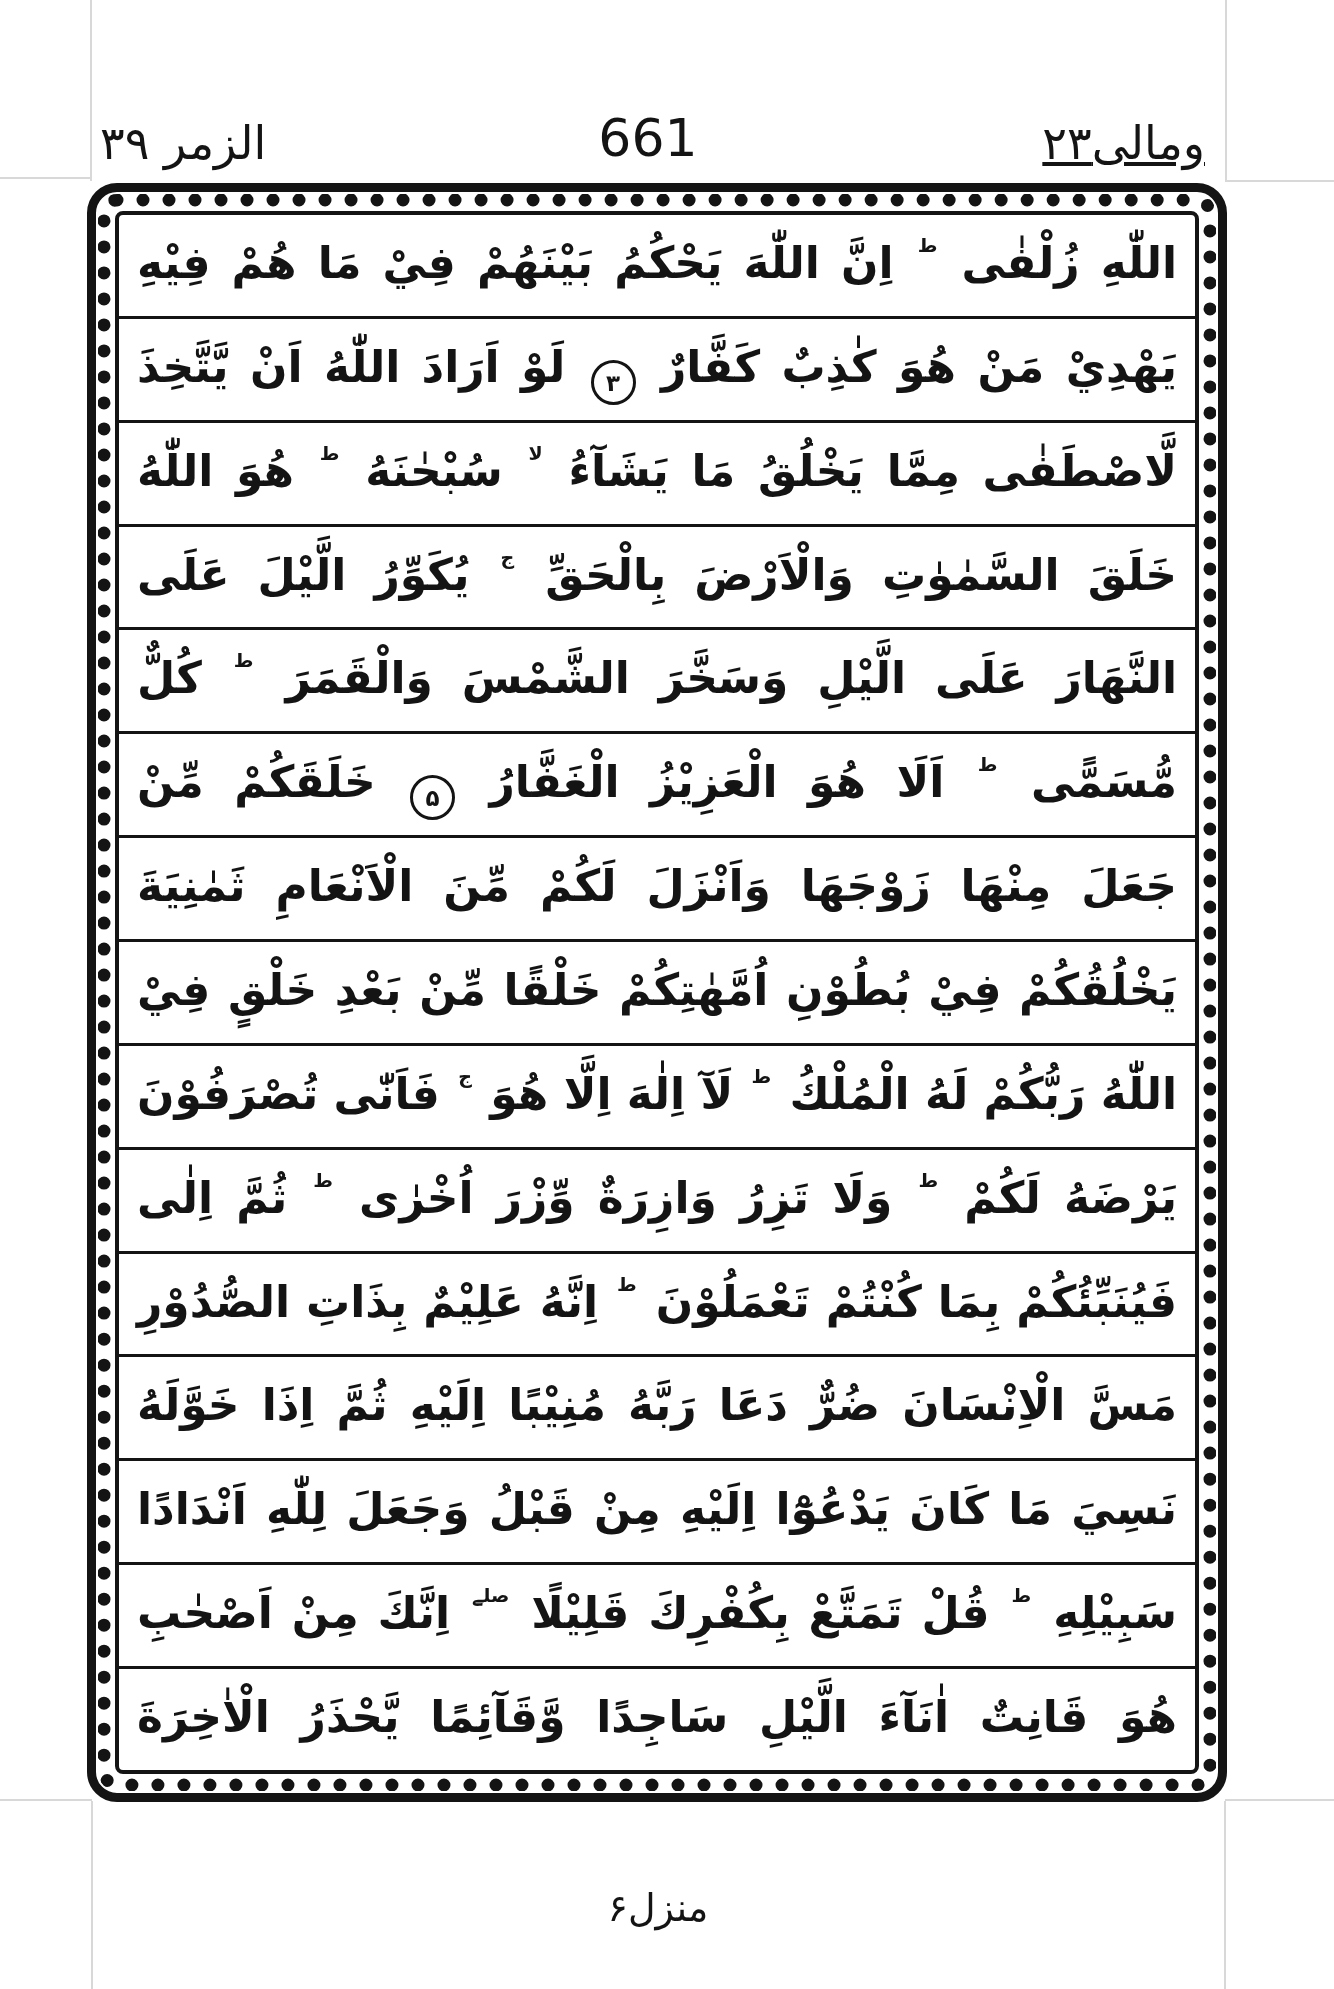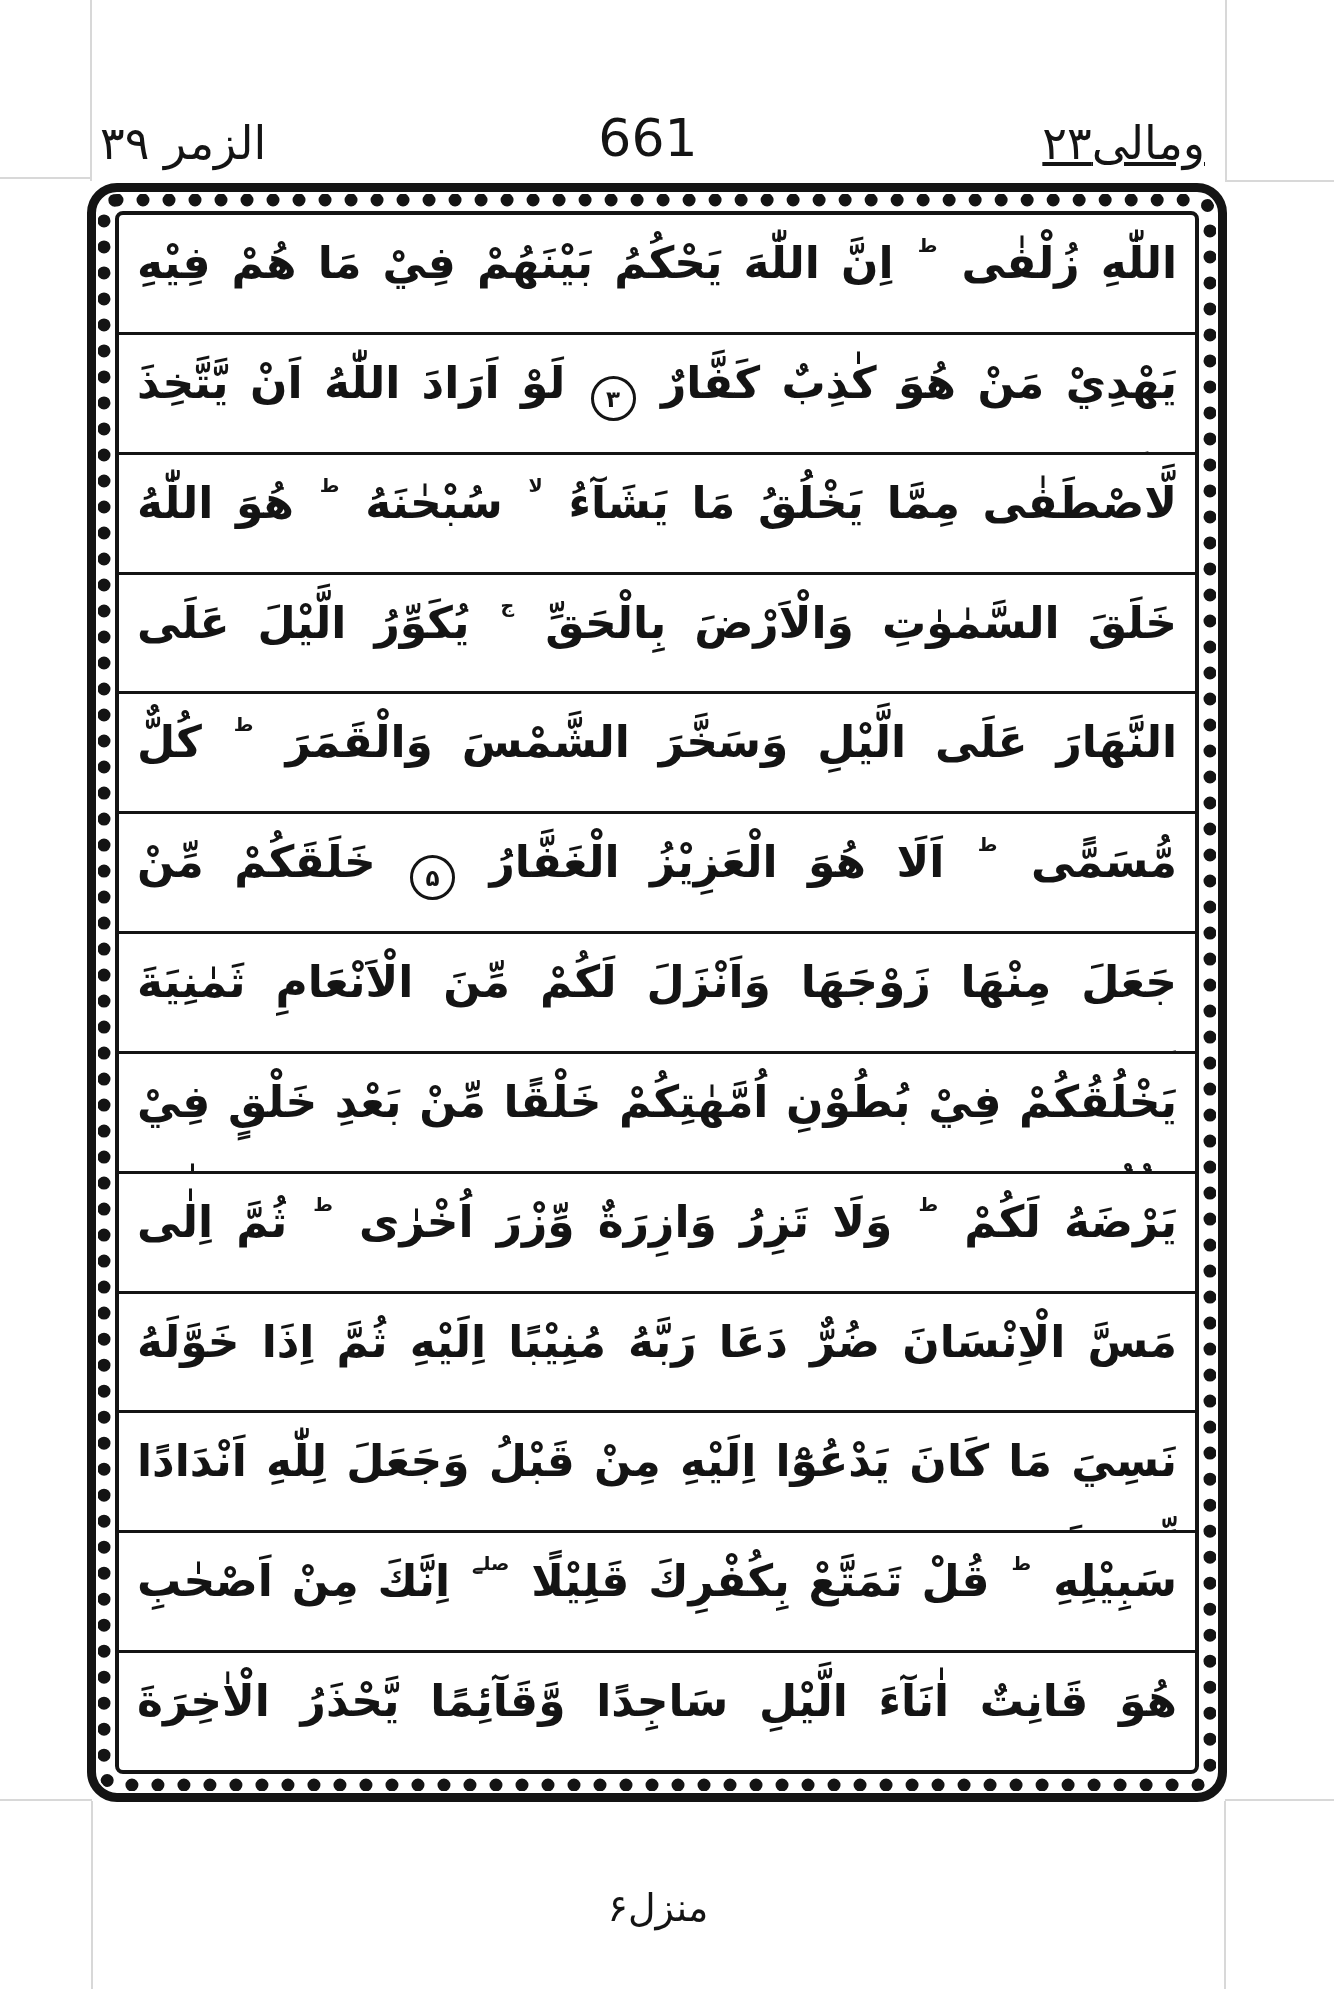--- a/index.html
+++ b/index.html
@@ -77,21 +77,23 @@
     <div class="band">
       <div class="inner">
         <div class="row"><span class="seg-text">اللّٰهِ زُلْفٰى</span> <span class="seg-pause">ط</span> <span class="seg-text">اِنَّ اللّٰهَ يَحْكُمُ بَيْنَهُمْ فِيْ مَا هُمْ فِيْهِ يَخْتَلِفُوْنَ</span>  </div>
         <div class="row"><span class="seg-text">يَهْدِيْ مَنْ هُوَ كٰذِبٌ كَفَّارٌ</span> <span class="seg-ayah">۳</span> <span class="seg-text">لَوْ اَرَادَ اللّٰهُ اَنْ يَّتَّخِذَ وَلَدًا</span></div>
         <div class="row"><span class="seg-text">لَّاصْطَفٰى مِمَّا يَخْلُقُ مَا يَشَآءُ</span> <span class="seg-pause">لا</span> <span class="seg-text">سُبْحٰنَهُ</span> <span class="seg-pause">ط</span> <span class="seg-text">هُوَ اللّٰهُ الْوَاحِدُ الْقَهَّارُ</span> </div>
         <div class="row"><span class="seg-text">خَلَقَ السَّمٰوٰتِ وَالْاَرْضَ بِالْحَقِّ</span> <span class="seg-pause">ج</span> <span class="seg-text">يُكَوِّرُ الَّيْلَ عَلَى النَّهَارِ وَيُكَوِّرُ</span></div>
         <div class="row"><span class="seg-text">النَّهَارَ عَلَى الَّيْلِ وَسَخَّرَ الشَّمْسَ وَالْقَمَرَ</span> <span class="seg-pause">ط</span> <span class="seg-text">كُلٌّ يَّجْرِيْ لِاَجَلٍ</span></div>
         <div class="row"><span class="seg-text">مُّسَمًّى</span> <span class="seg-pause">ط</span> <span class="seg-text">اَلَا هُوَ الْعَزِيْزُ الْغَفَّارُ</span> <span class="seg-ayah">۵</span> <span class="seg-text">خَلَقَكُمْ مِّنْ نَّفْسٍ وَّاحِدَةٍ ثُمَّ</span></div>
         <div class="row"><span class="seg-text">جَعَلَ مِنْهَا زَوْجَهَا وَاَنْزَلَ لَكُمْ مِّنَ الْاَنْعَامِ ثَمٰنِيَةَ اَزْوَاجٍ</span> </div>
         <div class="row"><span class="seg-text">يَخْلُقُكُمْ فِيْ بُطُوْنِ اُمَّهٰتِكُمْ خَلْقًا مِّنْ بَعْدِ خَلْقٍ فِيْ ظُلُمٰتٍ ثَلٰثٍ</span>  </div>
+        <div class="row"><span class="seg-text">اللّٰهُ رَبُّكُمْ لَهُ الْمُلْكُ</span> <span class="seg-pause">ط</span> <span class="seg-text">لَآ اِلٰهَ اِلَّا هُوَ</span> <span class="seg-pause">ج</span> <span class="seg-text">فَاَنّٰى تُصْرَفُوْنَ</span>  </div>
         <div class="row"><span class="seg-text">يَرْضَهُ لَكُمْ</span> <span class="seg-pause">ط</span> <span class="seg-text">وَلَا تَزِرُ وَازِرَةٌ وِّزْرَ اُخْرٰى</span> <span class="seg-pause">ط</span> <span class="seg-text">ثُمَّ اِلٰى رَبِّكُمْ مَّرْجِعُكُمْ</span></div>
+        <div class="row"><span class="seg-text">فَيُنَبِّئُكُمْ بِمَا كُنْتُمْ تَعْمَلُوْنَ</span> <span class="seg-pause">ط</span> <span class="seg-text">اِنَّهُ عَلِيْمٌ بِذَاتِ الصُّدُوْرِ</span>  </div>
         <div class="row"><span class="seg-text">مَسَّ الْاِنْسَانَ ضُرٌّ دَعَا رَبَّهُ مُنِيْبًا اِلَيْهِ ثُمَّ اِذَا خَوَّلَهُ نِعْمَةً مِّنْهُ</span></div>
         <div class="row"><span class="seg-text">نَسِيَ مَا كَانَ يَدْعُوْٓا اِلَيْهِ مِنْ قَبْلُ وَجَعَلَ لِلّٰهِ اَنْدَادًا لِّيُضِلَّ عَنْ</span></div>
         <div class="row"><span class="seg-text">سَبِيْلِهِ</span> <span class="seg-pause">ط</span> <span class="seg-text">قُلْ تَمَتَّعْ بِكُفْرِكَ قَلِيْلًا</span> <span class="seg-pause">صلے</span> <span class="seg-text">اِنَّكَ مِنْ اَصْحٰبِ النَّارِ</span>  </div>
         <div class="row"><span class="seg-text">هُوَ قَانِتٌ اٰنَآءَ الَّيْلِ سَاجِدًا وَّقَآئِمًا يَّحْذَرُ الْاٰخِرَةَ وَيَرْجُوْا</span></div>
       </div>
     </div>
   </div>
 
   <div class="manzil">منزل۶</div>
 

